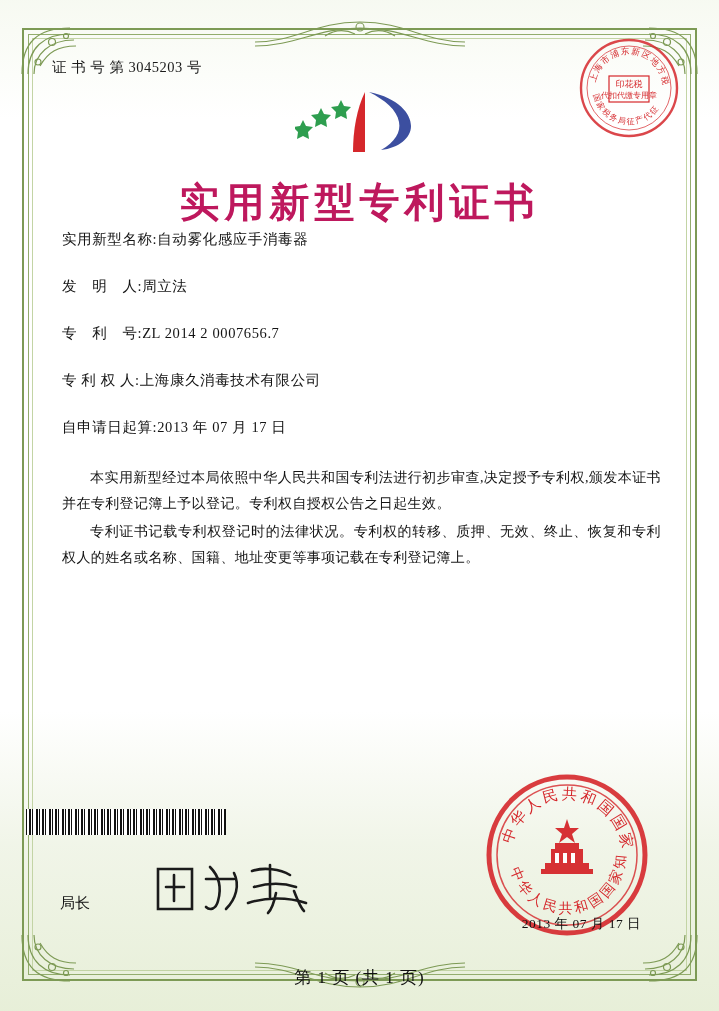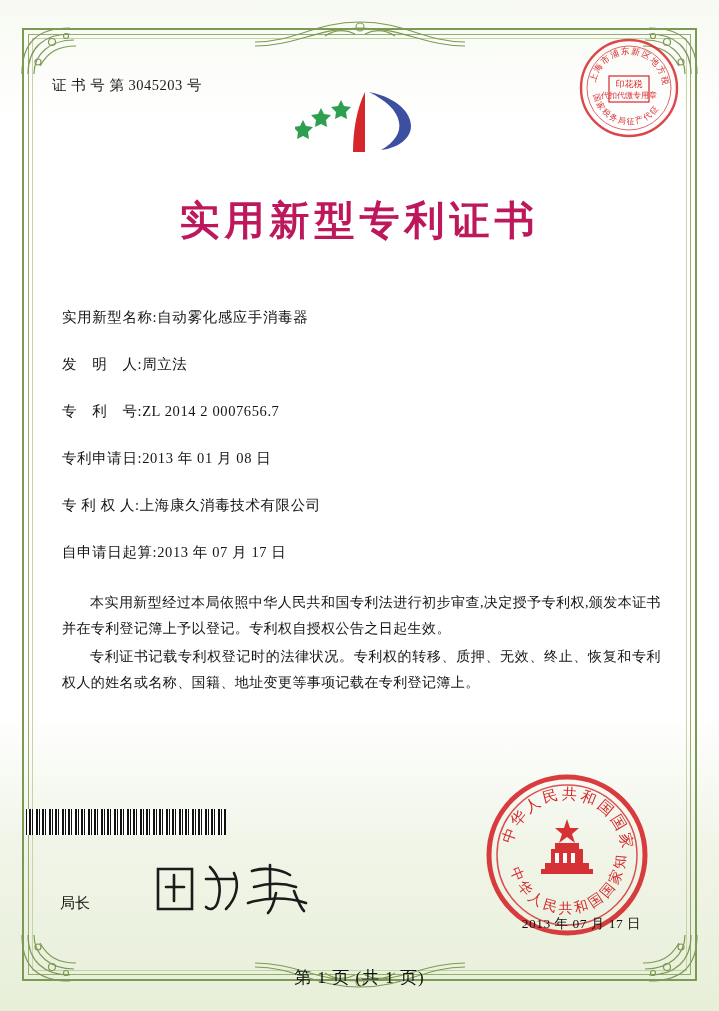--- a/index.html
+++ b/index.html
@@ -81,21 +81,21 @@
 
   .content {
     position: absolute;
     left: 52px; right: 52px; top: 58px; bottom: 58px;
   }
 
   .cert-no {
     font-size: 14.5px;
     color: #1b1b1b;
     letter-spacing: 0.5px;
-    margin-top: 18px;
+    margin-top: 0;
   }
 
   
   .logo {
     position: absolute;
     left: 50%;
     top: 28px;
     transform: translateX(-50%);
     width: 130px;
     height: 72px;
@@ -105,21 +105,20 @@
     text-align: center;
     font-size: 40px;
     font-weight: bold;
     letter-spacing: 5px;
     color: #be185d;
     margin-top: 98px;
     font-family: "DejaVu Sans", "Liberation Sans", sans-serif;
   }
 
   .fields {
-    margin-top: 60px;
     padding-left: 10px;
   }
   .field-row {
     font-size: 14.5px;
     color: #141414;
     margin-bottom: 28px;
     letter-spacing: 0.6px;
     white-space: nowrap;
   }
   .field-label {
@@ -322,23 +321,20 @@
 
     <div class="fields">
       <div class="field-row">
         <span class="field-label">实用新型名称:</span><span class="field-value">自动雾化感应手消毒器</span>
       </div>
       <div class="field-row">
         <span class="field-label">发　明　人:</span><span class="field-value">周立法</span>
       </div>
       <div class="field-row">
         <span class="field-label">专　利　号:</span><span class="field-value">ZL 2014 2 0007656.7</span>
-      </div>
-      <div class="field-row">
-        <span class="field-label">专利申请日:</span><span class="field-value">2013 年 01 月 08 日</span>
       </div>
       <div class="field-row">
         <span class="field-label">专 利 权 人:</span><span class="field-value">上海康久消毒技术有限公司</span>
       </div>
       <div class="field-row">
         <span class="field-label">自申请日起算:</span><span class="field-value">2013 年 07 月 17 日</span>
       </div>
     </div>
 
     <div class="body-text">

